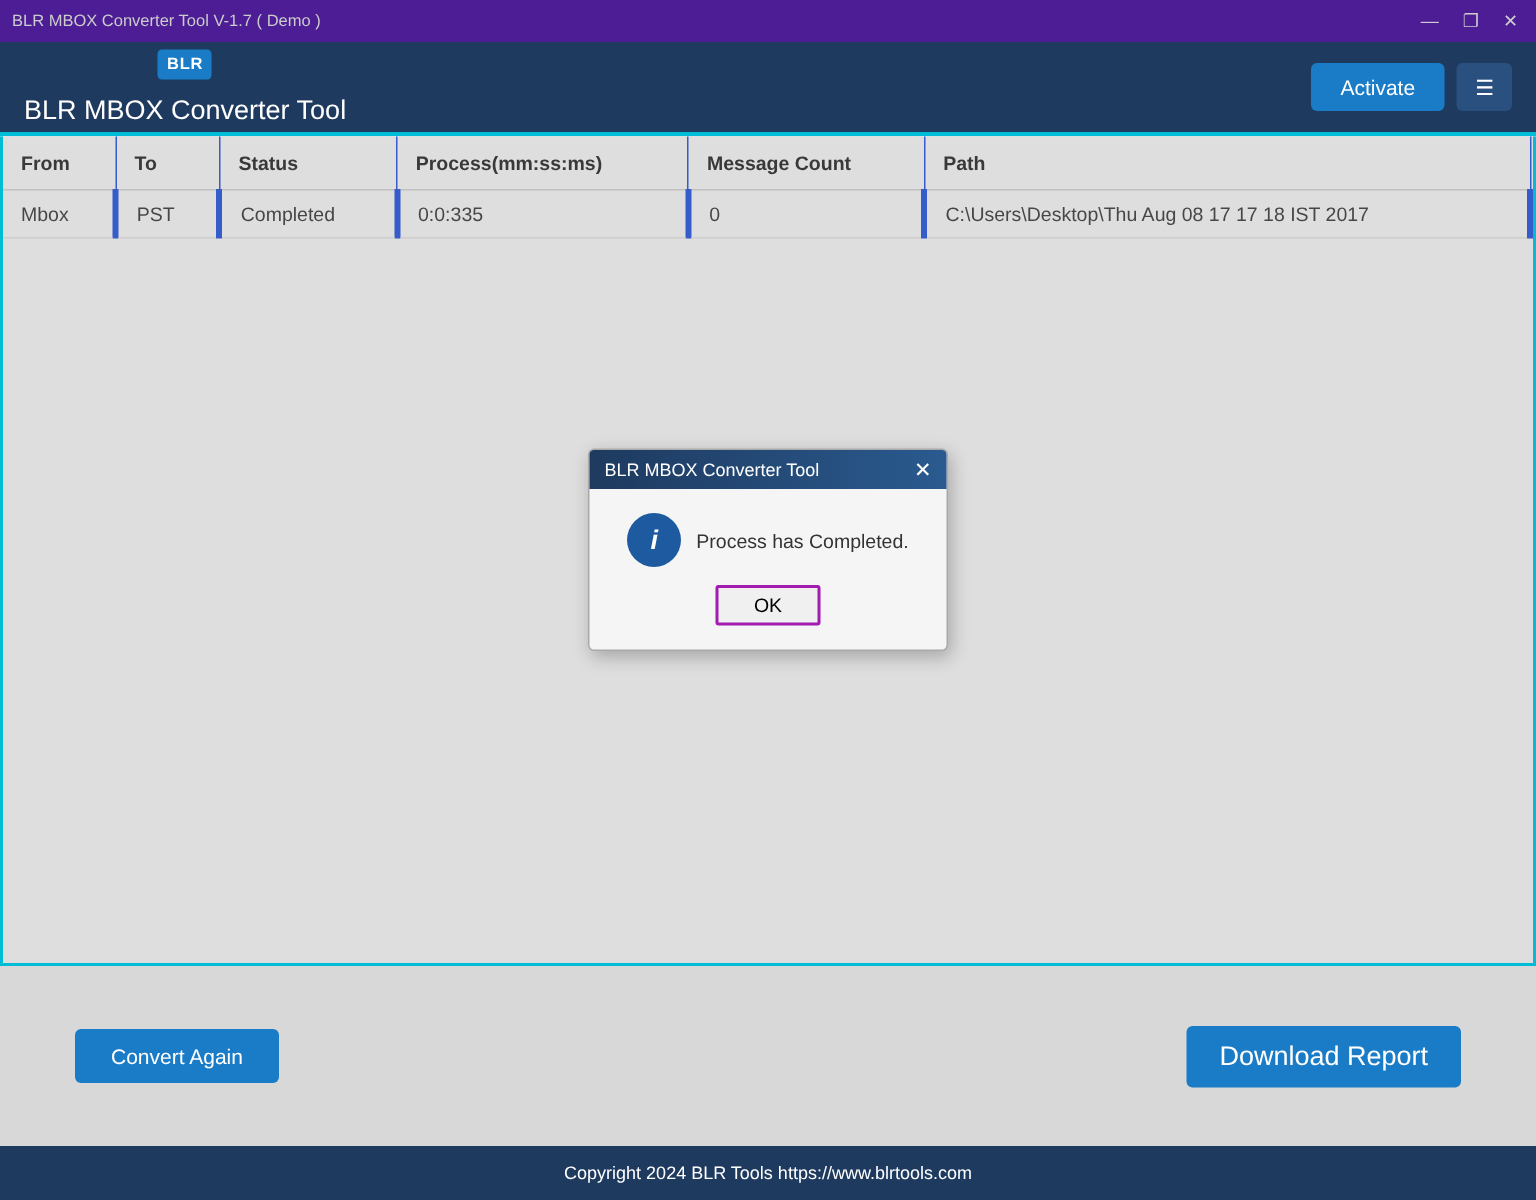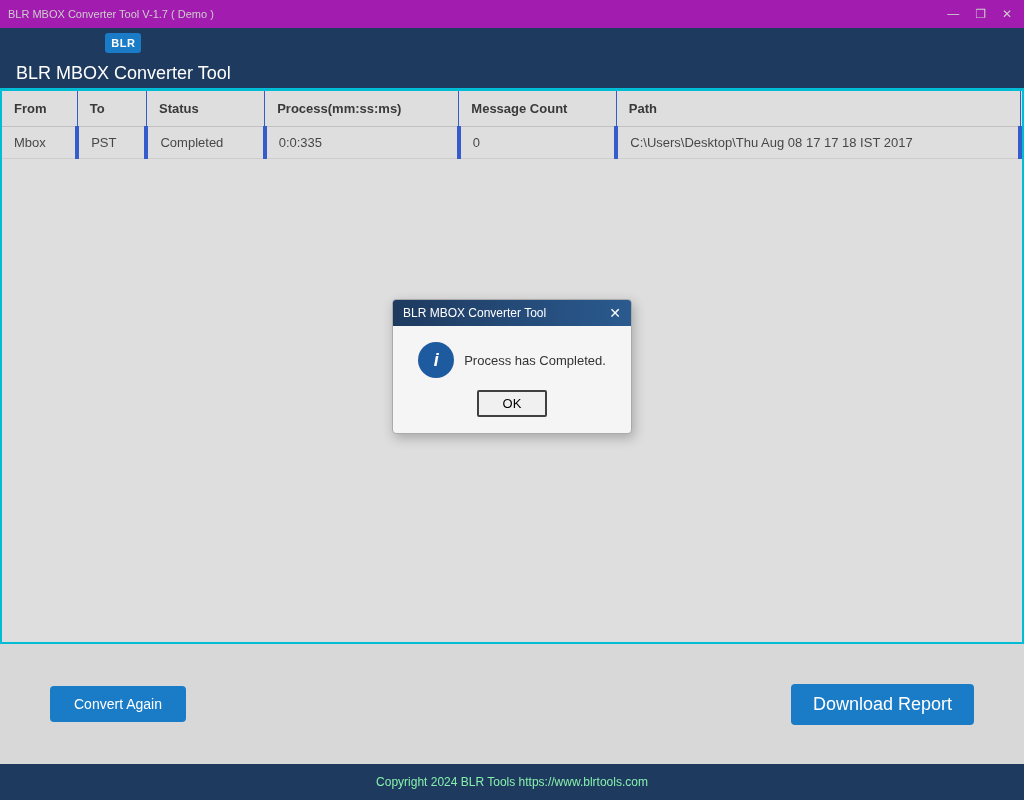--- a/index.html
+++ b/index.html
@@ -8,21 +8,21 @@
       background: #e0e0e0;
       width: 1024px;
       height: 800px;
       overflow: hidden;
       display: flex;
       flex-direction: column;
     }
 
     
     .title-bar {
-      background: #a21caf;
+      background: #4c1d95;
       height: 28px;
       display: flex;
       align-items: center;
       justify-content: space-between;
       padding: 0 8px;
       flex-shrink: 0;
     }
     .title-bar-text {
       color: #ccc;
       font-size: 11px;
@@ -201,21 +201,21 @@
       font-style: italic;
       font-weight: bold;
       flex-shrink: 0;
     }
     .dialog-message-text {
       font-size: 13px;
       color: #333;
     }
     .dialog-ok-btn {
       background: #f0f0f0;
-      border: 2px solid #404040;
+      border: 2px solid #a21caf;
       padding: 4px 24px;
       font-size: 13px;
       cursor: pointer;
       border-radius: 2px;
     }
 
     
     .bottom-area {
       background: #d8d8d8;
       height: 120px;
@@ -247,40 +247,44 @@
     
     .footer {
       background: #1e3a5f;
       height: 36px;
       display: flex;
       align-items: center;
       justify-content: center;
       flex-shrink: 0;
     }
     .footer-text {
-      color: #86efac;
+      color: #ffffff;
       font-size: 12px;
     }
   </style>
 </head>
 <body>
 
 <div class="title-bar">
   <span class="title-bar-text">BLR MBOX Converter Tool V-1.7 ( Demo )</span>
   <div class="title-bar-controls">
     <button class="title-bar-btn">—</button>
     <button class="title-bar-btn">❐</button>
     <button class="title-bar-btn">✕</button>
   </div>
 </div>
 
 <div class="navbar">
   <div class="navbar-brand">
     <span class="brand-logo">BLR</span>
     <span class="brand-title">BLR MBOX Converter Tool</span>
+  </div>
+  <div class="navbar-actions">
+    <button class="activate-btn">Activate</button>
+    <button class="menu-btn">☰</button>
   </div>
 </div>
 
 <div class="accent-line"></div>
 
 <div class="main-content">
   <table class="data-table">
     <thead>
       <tr>
         <th>From</th>

